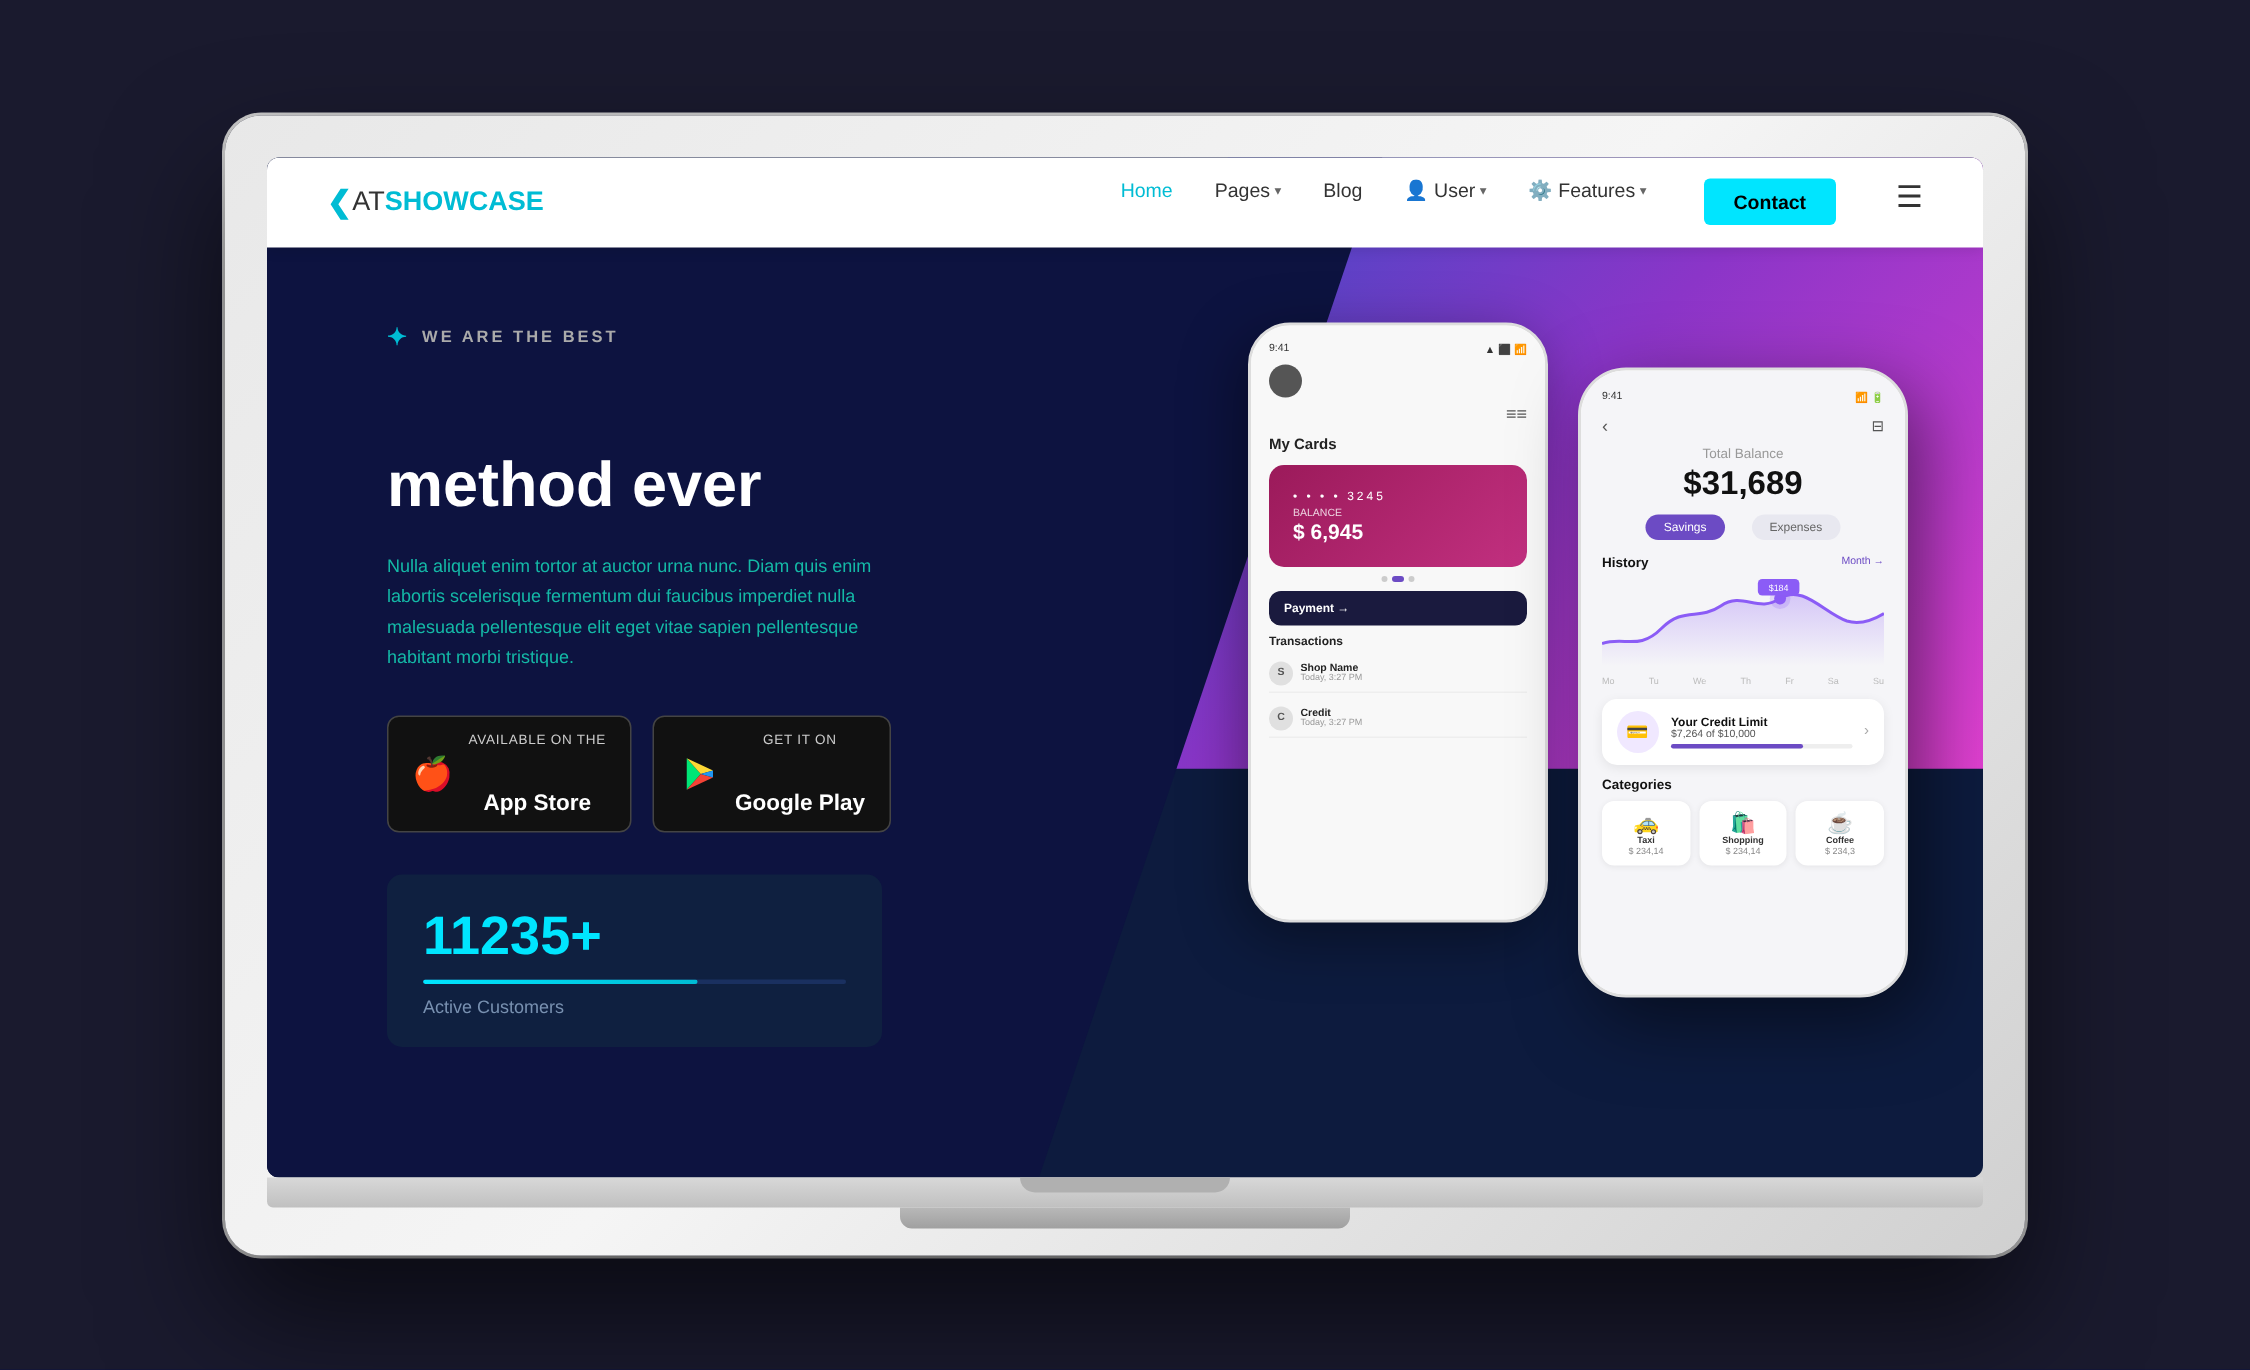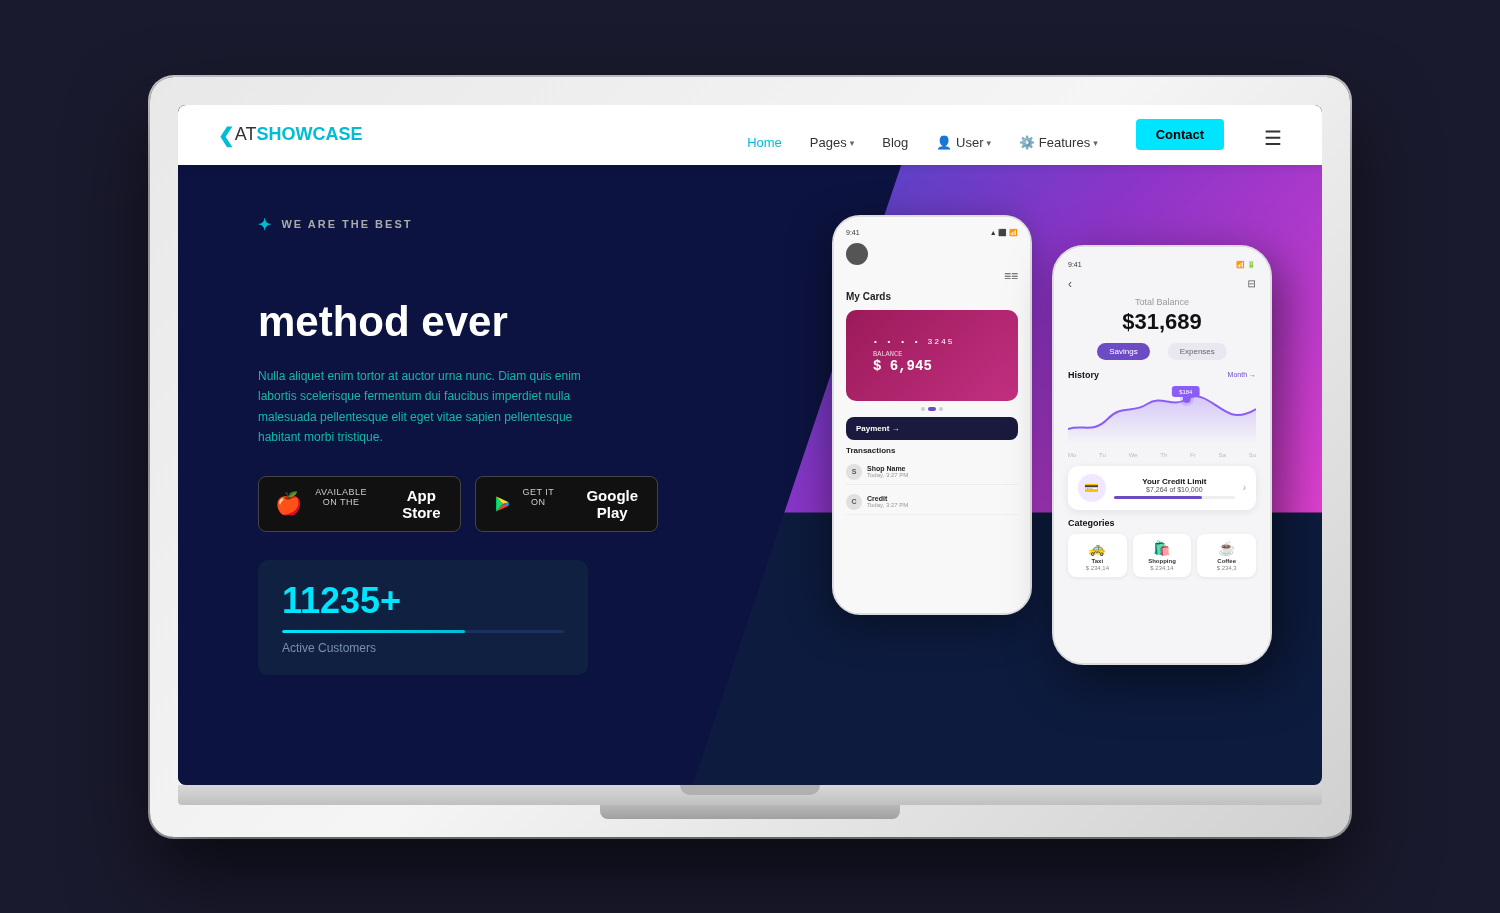--- a/index.html
+++ b/index.html
@@ -81,21 +81,21 @@
       font-weight: 400;
     }
 
     .logo-showcase {
       color: #00bcd4;
       font-weight: 700;
     }
 
     .nav-links {
       display: flex;
-      align-items: flex-end;
+      align-items: flex-start;
       gap: 28px;
       margin-left: auto;
       list-style: none;
     }
 
     .nav-link {
       font-size: 13px;
       font-weight: 500;
       color: #333;
       cursor: pointer;
@@ -200,21 +200,21 @@
       min-width: 150px;
     }
 
     .store-btn-icon {
       font-size: 22px;
       color: white;
     }
 
     .store-btn-text {
       display: flex;
-      flex-direction: row;
+      flex-direction: column;
       gap: 29px;
     }
 
     .store-btn-sub {
       font-size: 9px;
       color: #ccc;
       text-transform: uppercase;
       letter-spacing: 0.5px;
     }
 
@@ -324,24 +324,23 @@
       font-size: 10px;
       font-weight: 700;
       color: #222;
       margin-bottom: 8px;
     }
 
     
     .credit-card {
       background: linear-gradient(135deg, #9b1a5a, #c23080);
       border-radius: 10px;
-      padding: 27px;
+      padding: 16px;
       margin-bottom: 6px;
       color: white;
-      font-family: Liberation Mono, monospace;
     }
 
     .card-dots {
       font-size: 8px;
       margin-bottom: 4px;
       letter-spacing: 2px;
     }
 
     .card-balance-label {
       font-size: 7px;
@@ -569,21 +568,20 @@
       align-items: center;
       justify-content: center;
       font-size: 12px;
       flex-shrink: 0;
     }
 
     .credit-info {
       flex: 1;
       font-size: 7px;
       color: #555;
-      text-align: center;
     }
 
     .credit-amount {
       font-size: 8px;
       font-weight: 700;
       color: #111;
     }
 
     .credit-progress-bar {
       height: 3px;

